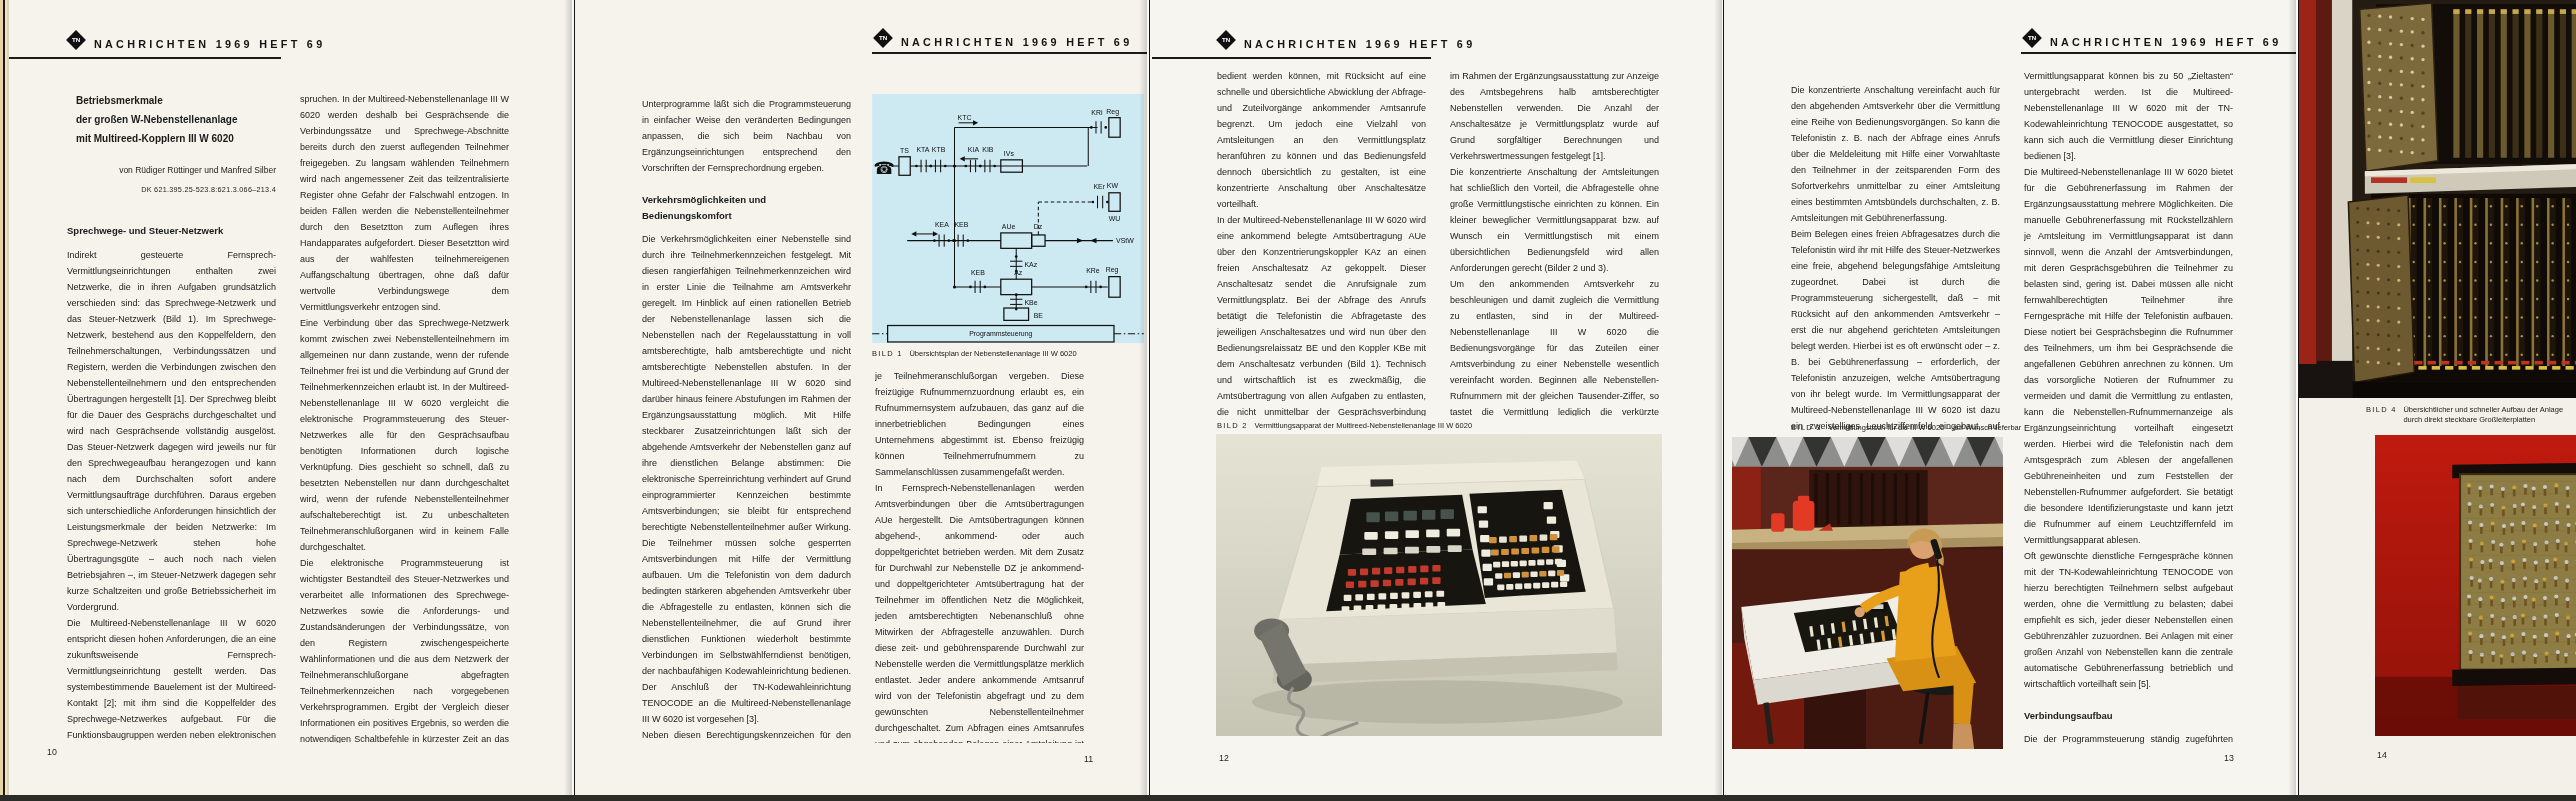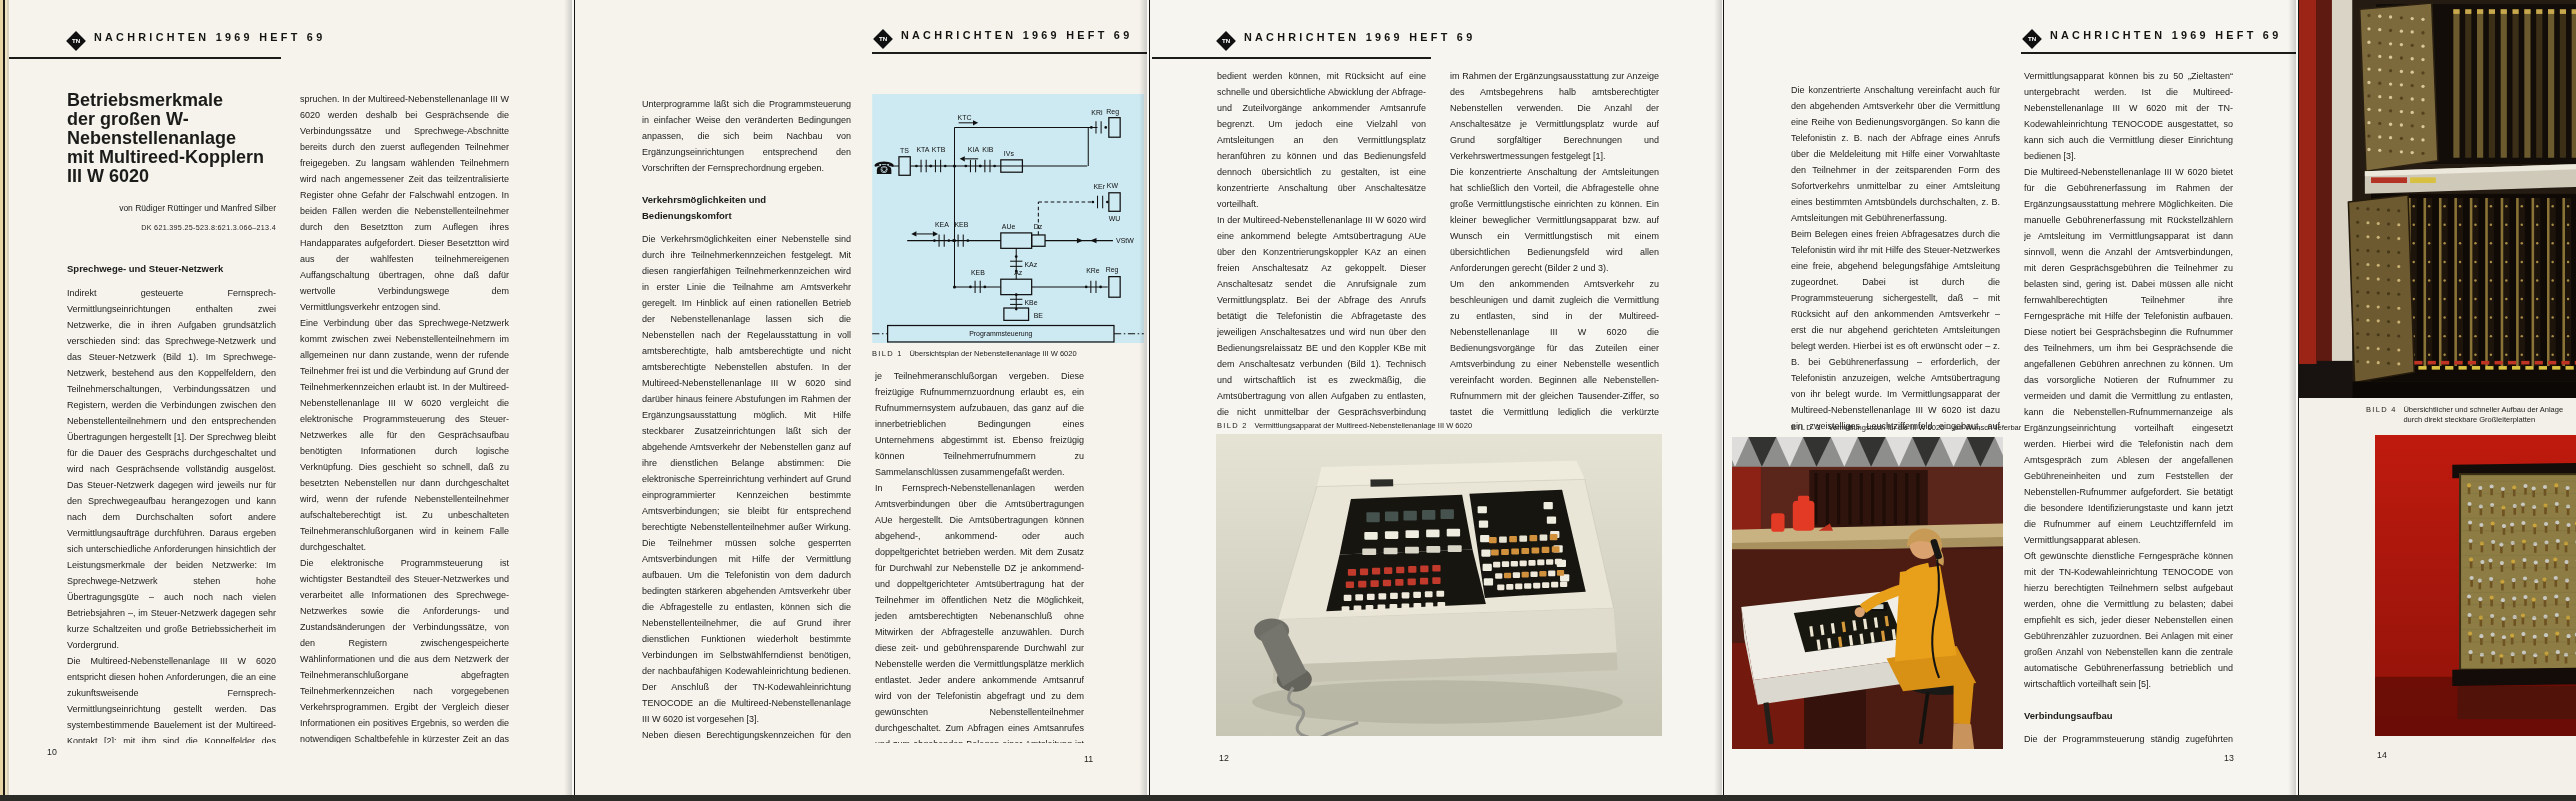--- a/index.html
+++ b/index.html
@@ -11,42 +11,42 @@
   #p12{left:1149px;background:#f7f5f0;}
   #p13{left:1723px;background:#f7f5f0;}
   #p14{left:2298px;background:#f3f0e9;}
   #p11,#p12,#p13,#p14,#p15{border-left:1.5px solid #161614;}
   .page::after{content:"";position:absolute;top:0;right:0;width:8.2px;height:100%;
     background:linear-gradient(90deg,rgba(0,0,0,0) 0,rgba(0,0,0,.16) 100%);pointer-events:none;}
   .scan-left{position:absolute;left:0;top:0;width:10.3px;height:795px;z-index:5;
     background:linear-gradient(90deg,#e7d4a4 0 3.1px,#1b1a16 3.1px 5.2px,#efe3c2 5.2px 7.2px,#d9d2be 7.2px 8.8px,rgba(0,0,0,0) 8.8px);}
   .scan-bottom{position:absolute;left:0;top:795px;width:3447px;height:6.2px;background:#2b2b28;}
 
-  .hdr{position:absolute;display:flex;align-items:flex-start;gap:7.7px;height:18.5px;}
+  .hdr{position:absolute;display:flex;align-items:flex-end;gap:7.7px;height:18.5px;}
   .hdr.left{left:66px;top:31px;}
   .hdr.right{left:298px;top:29px;}
   .logo{width:14px;height:14px;background:#101010;display:flex;align-items:center;justify-content:center;
     transform:rotate(45deg);margin:2.6px 3.1px;flex:none;}
   .logo span{transform:rotate(-45deg);color:#fff;font-size:6.2px;font-weight:bold;line-height:1;}
   .ttl{font-size:10.8px;font-weight:bold;letter-spacing:3.3px;color:#141412;white-space:nowrap;}
   .rule{position:absolute;height:1.5px;background:#1b1b19;}
   .rule.left{left:2.1px;width:279px;top:57px;}
   .rule.right{left:297px;width:275px;top:52px;}
 
   .col{position:absolute;width:209px;font-size:9px;line-height:16px;text-align:justify;
     color:#1b1b19;overflow:hidden;}
   .c1{left:67px;} .c2{left:300px;}
   #p10 .col{top:91px;height:652px;}
   #p11 .c1{top:96px;height:647px;}
   #p11 .c2{top:368px;height:375px;}
   #p12 .col{top:68px;height:348px;}
   #p13 .c1{top:82px;height:352px;}
   #p13 .c2{top:68px;height:676px;}
 
-  .title{font-weight:bold;font-size:18px;line-height:19px;text-align:left;margin:0 0 14px;}
+  .title{font-weight:bold;font-size:10px;line-height:19px;text-align:left;margin:0 9px 14px;}
   .byline{font-size:8.5px;text-align:right;margin:0 0 4.1px;}
   .dk{font-size:7.2px;text-align:right;margin:0 0 25px;letter-spacing:0.3px;}
   .bh{font-weight:bold;font-size:9.5px;text-align:left;margin:15.5px 0 7.7px;}
   .col .bh:first-child{margin-top:0;}
   .para{margin:0;}
 
   .cap{position:absolute;font-size:7.5px;line-height:9.8px;color:#22211f;display:flex;gap:6.7px;text-align:left;}
   .cap .lb{letter-spacing:1.3px;white-space:nowrap;flex:none;}
   .cap-b1{left:297px;top:349px;width:270px;}
   .cap-b2{left:67px;top:421px;width:441px;}

